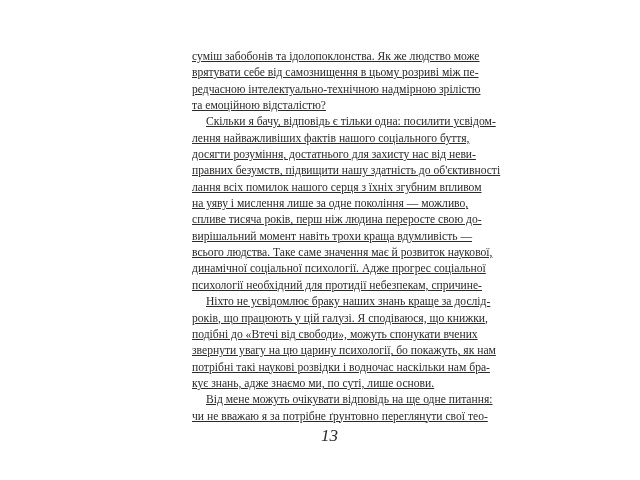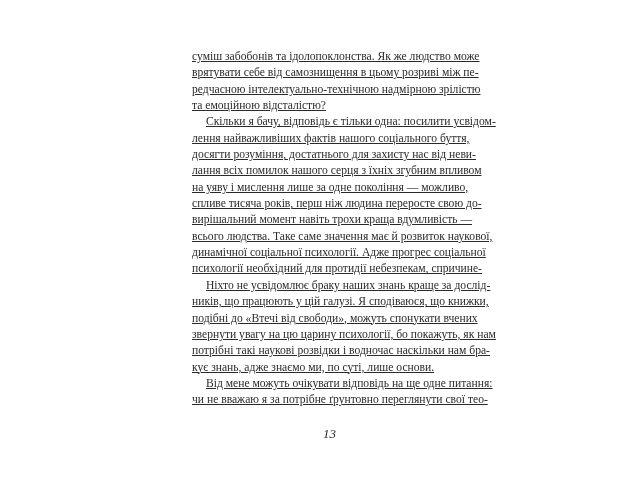--- a/index.html
+++ b/index.html
@@ -25,50 +25,51 @@
   }
   .line.last { text-align-last: left; }
   .line.indent { padding-left: 14px; }
   .page-number {
     position: absolute;
     left: 0; right: 8px;
     top: 426px;
     text-align: center;
     font-family: "Liberation Serif", "DejaVu Serif", serif;
     font-style: italic;
-    font-size: 13px;
+    font-size: 17px;
     color: #2a2a2a;
     margin-left: 27px;
   }
 </style>
 </head>
 <body>
 
 <div class="page" id="page-body">
     <div>
       <span class="line">суміш забобонів та ідолопоклонства. Як же людство може</span>
       <span class="line">врятувати себе від самознищення в цьому розриві між пе-</span>
       <span class="line">редчасною інтелектуально-технічною надмірною зрілістю</span>
       <span class="line last">та емоційною відсталістю?</span>
     </div>
     <div>
       <span class="line indent">Скільки я бачу, відповідь є тільки одна: посилити усвідом-</span>
       <span class="line">лення найважливіших фактів нашого соціального буття,</span>
       <span class="line">досягти розуміння, достатнього для захисту нас від неви-</span>
+      <span class="line">правних безумств, підвищити нашу здатність до об'єктивності</span>
       <span class="line">лання всіх помилок нашого серця з їхніх згубним впливом</span>
       <span class="line">на уяву і мислення лише за одне покоління — можливо,</span>
       <span class="line">спливе тисяча років, перш ніж людина переросте свою до-</span>
       <span class="line">вирішальний момент навіть трохи краща вдумливість —</span>
       <span class="line">всього людства. Таке саме значення має й розвиток наукової,</span>
       <span class="line">динамічної соціальної психології. Адже прогрес соціальної</span>
       <span class="line">психології необхідний для протидії небезпекам, спричине-</span>
     </div>
     <div>
       <span class="line indent">Ніхто не усвідомлює браку наших знань краще за дослід-</span>
-      <span class="line">ників, що працюють у цій галузі. Я сподіваюся, що книжки,</span>
+      <span class="line">років, що працюють у цій галузі. Я сподіваюся, що книжки,</span>
       <span class="line">подібні до «Втечі від свободи», можуть спонукати вчених</span>
       <span class="line">звернути увагу на цю царину психології, бо покажуть, як нам</span>
       <span class="line">потрібні такі наукові розвідки і водночас наскільки нам бра-</span>
       <span class="line last">кує знань, адже знаємо ми, по суті, лише основи.</span>
     </div>
     <div>
       <span class="line indent">Від мене можуть очікувати відповідь на ще одне питання:</span>
       <span class="line">чи не вважаю я за потрібне ґрунтовно переглянути свої тео-</span>
     </div>
   </div>

